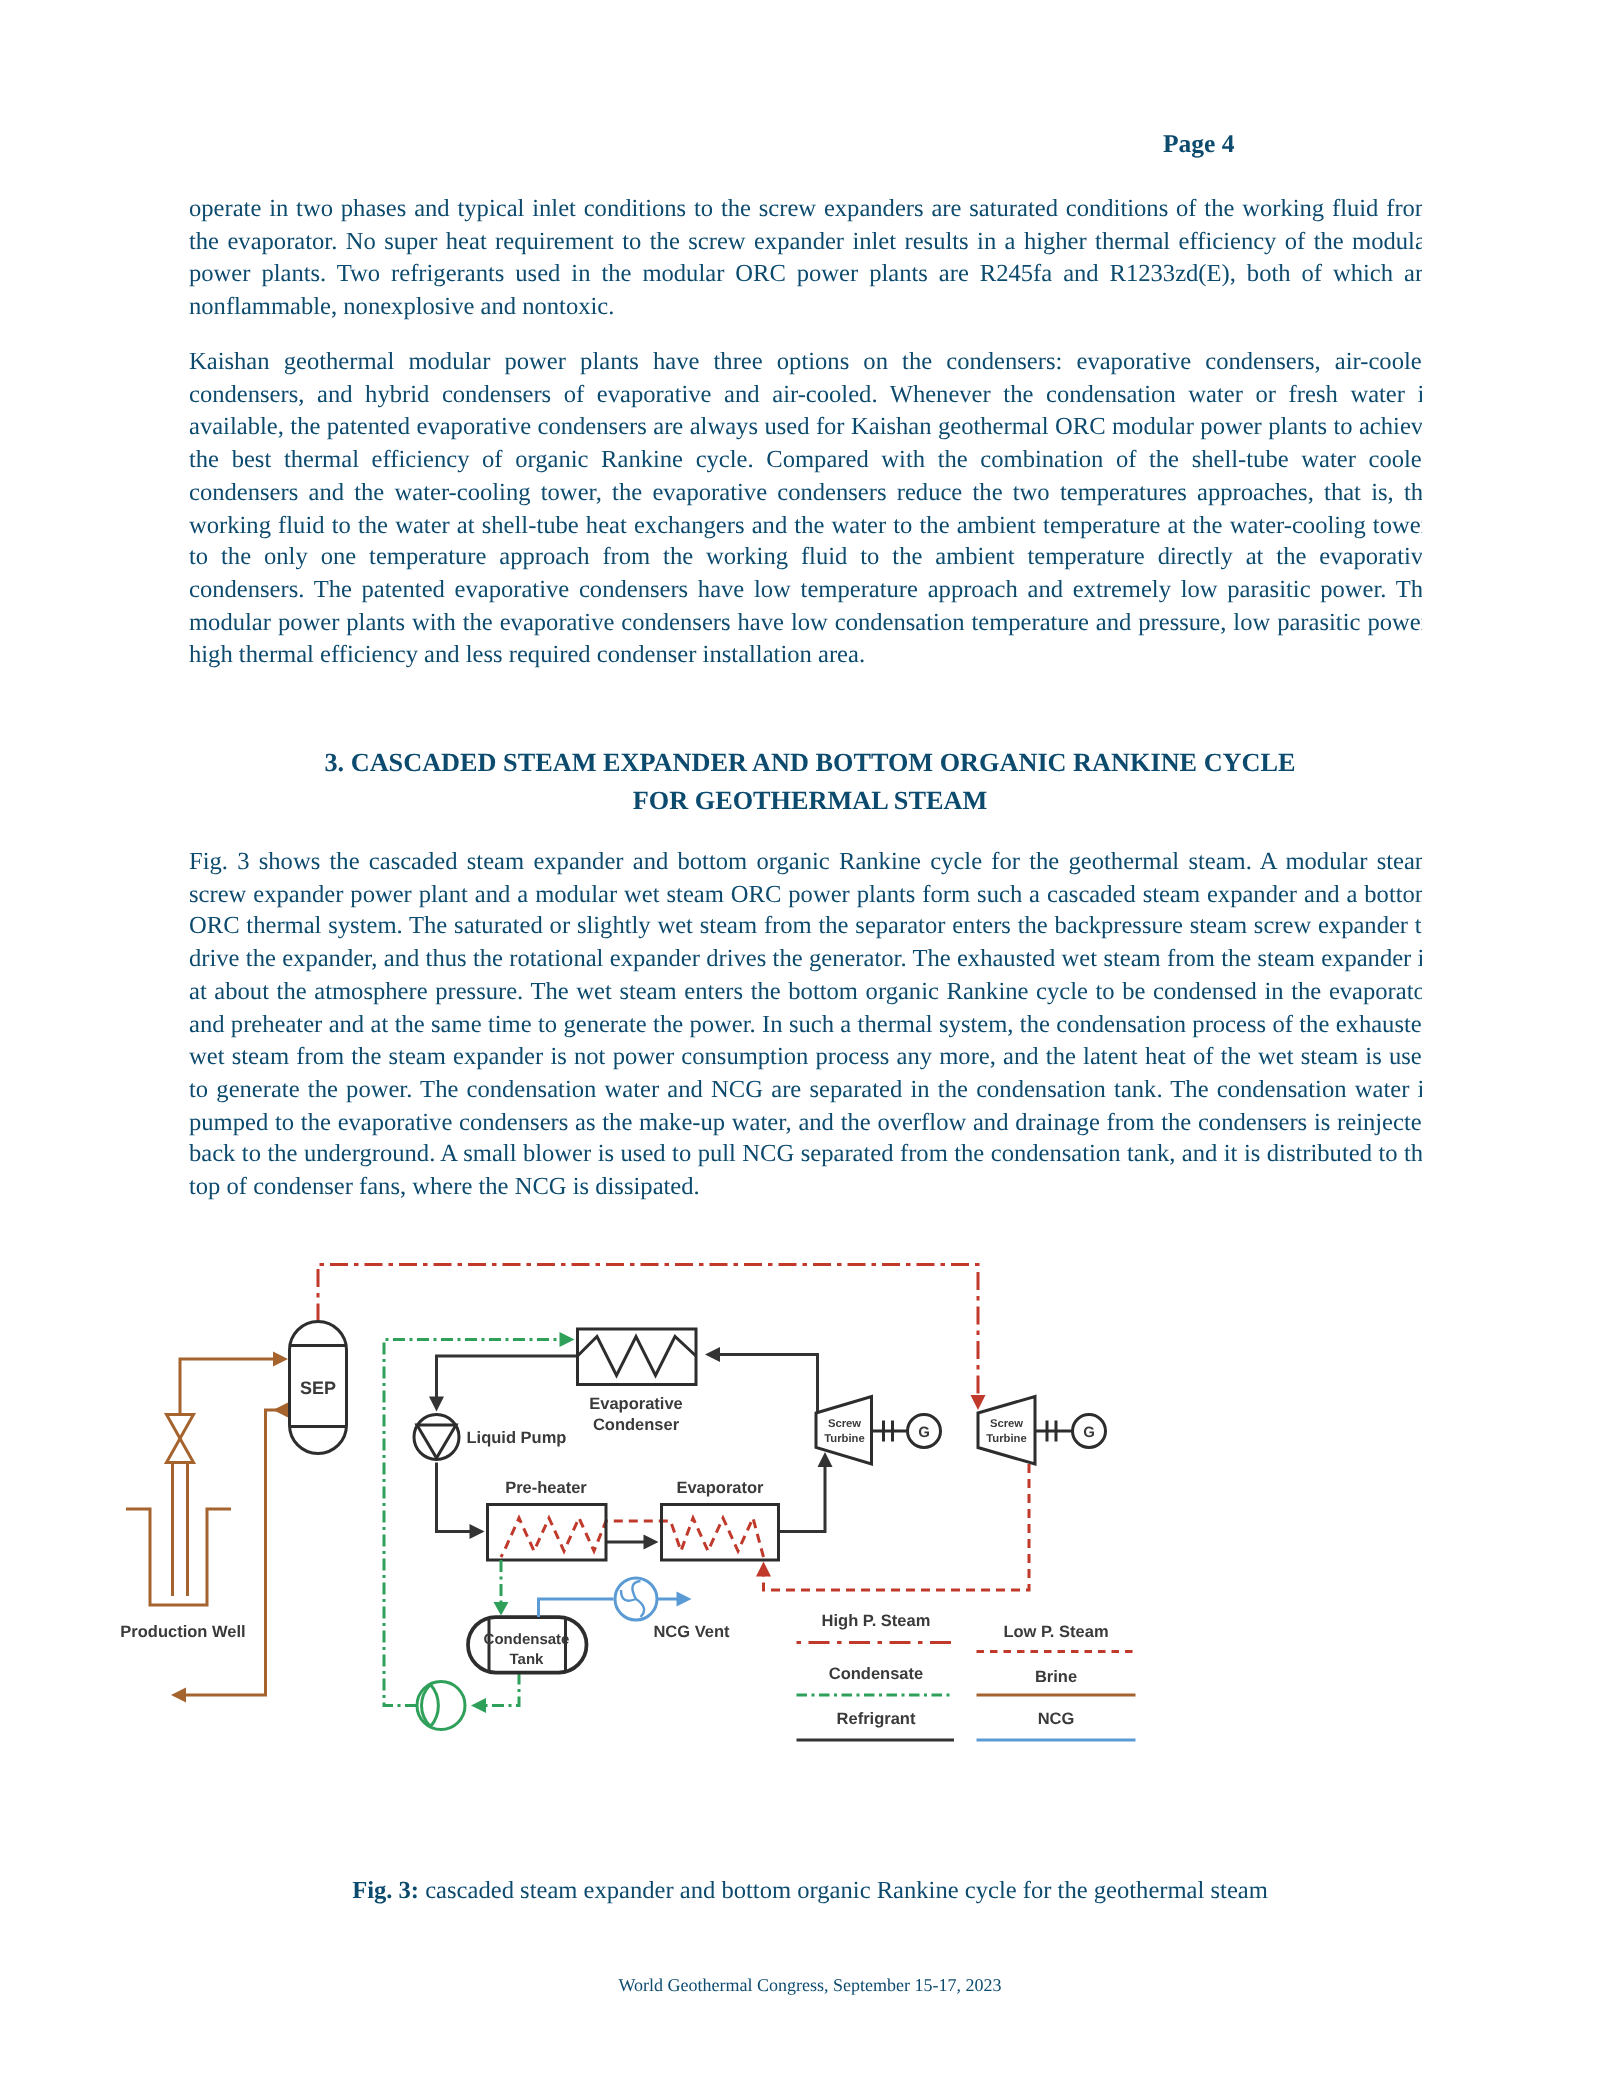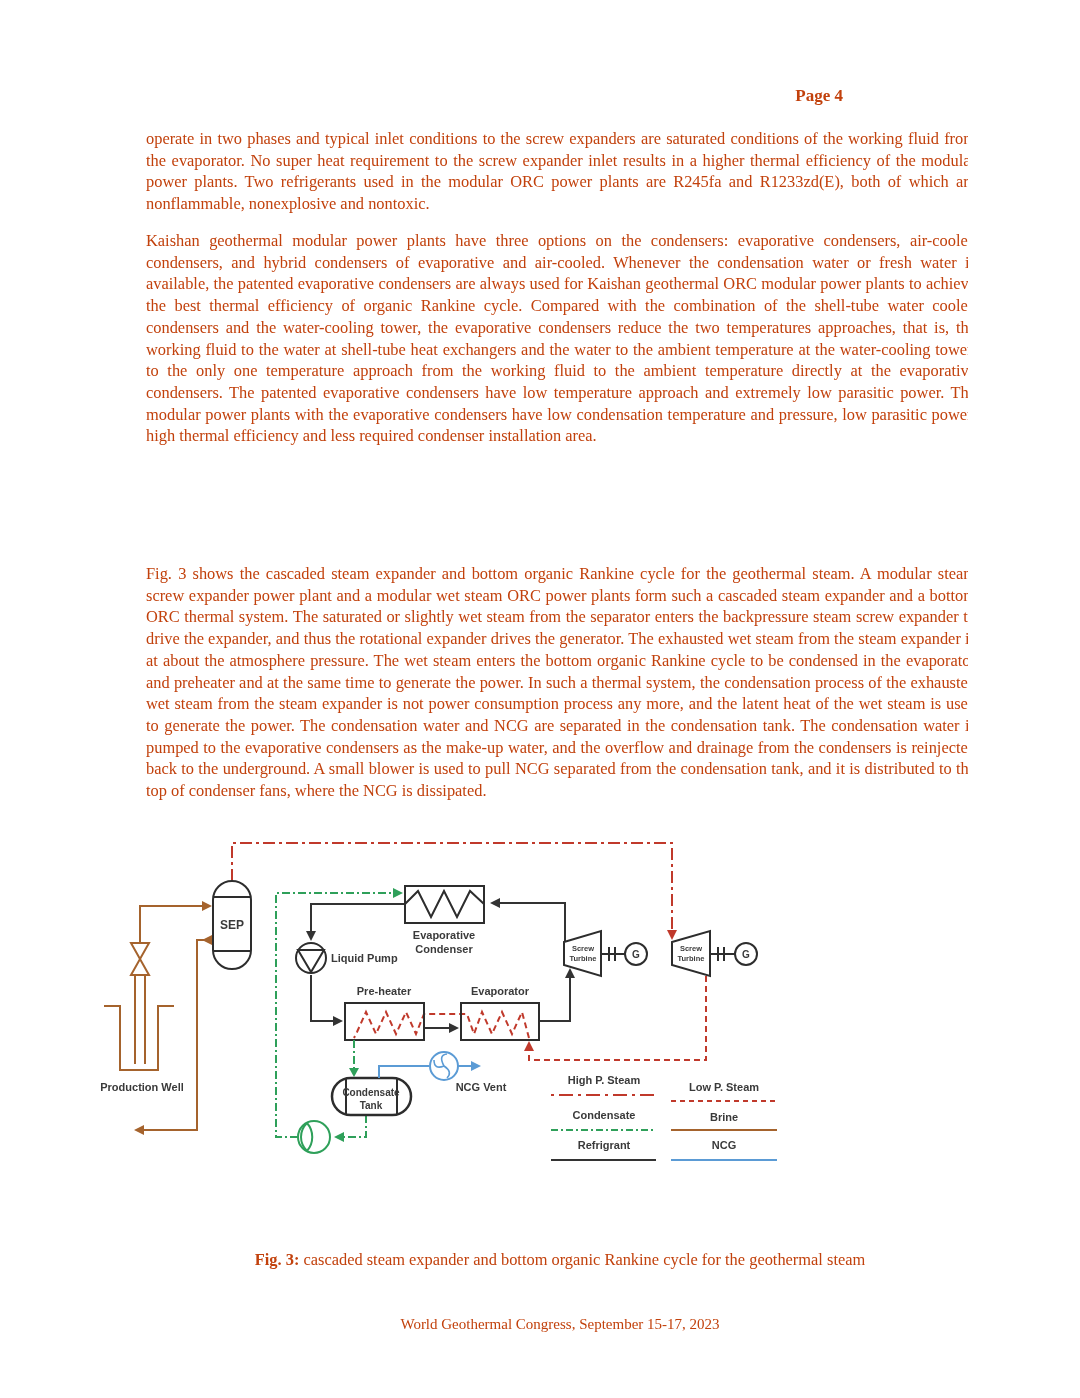--- a/index.html
+++ b/index.html
@@ -1,18 +1,18 @@
 <!DOCTYPE html>
 <html><head>
 <meta charset="utf-8">
 <style>
   html,body { margin:0; padding:0; background:#ffffff; }
   .page {
     position:relative; width:948px; height:1398px; background:#ffffff;
-    font-family:"Liberation Serif", serif; color:#c2410c; overflow:hidden;margin-left:20px;
+    font-family:"Liberation Serif", serif; color:#0c4a6e; overflow:hidden;
   }
   .page-number {
     position:absolute; top:86px; right:125px;
     font-weight:bold; font-size:17px;
   }
   .body-text {
     position:absolute; left:126px; width:830px; margin:0;
     font-size:16.4px; line-height:21.7px; text-align:justify;
   }
   .justify-last { text-align-last:justify; }
@@ -22,38 +22,40 @@
   }
   .figure-wrap {
     position:absolute; top:826px; left:50%; transform:translateX(-50%);
   }
   .caption {
     position:absolute; left:125px; width:830px; margin:0;
     text-align:center; font-size:16.4px;
   }
   .footer {
     position:absolute; left:125px; width:830px; text-align:center;
-    font-size:15px;
+    font-size:12px;
   }
   svg text {
     font-family:"Liberation Sans", sans-serif;
     font-weight:600; fill:#3a3a3a; stroke:none;
   }
 </style>
 </head>
 <body>
 
 <div class="page">
 
   <div class="page-number">Page 4</div>
 
   <p class="body-text" style="top:128px;">operate in two phases and typical inlet conditions to the screw expanders are saturated conditions of the working fluid from the evaporator. No super heat requirement to the screw expander inlet results in a higher thermal efficiency of the modular power plants. Two refrigerants used in the modular ORC power plants are R245fa and R1233zd(E), both of which are nonflammable, nonexplosive and nontoxic.</p>
 
   <p class="body-text" style="top:230px;">Kaishan geothermal modular power plants have three options on the condensers: evaporative condensers, air-cooled condensers, and hybrid condensers of evaporative and air-cooled. Whenever the condensation water or fresh water is available, the patented evaporative condensers are always used for Kaishan geothermal ORC modular power plants to achieve the best thermal efficiency of organic Rankine cycle. Compared with the combination of the shell-tube water cooled condensers and the water-cooling tower, the evaporative condensers reduce the two temperatures approaches, that is, the working fluid to the water at shell-tube heat exchangers and the water to the ambient temperature at the water-cooling tower, to the only one temperature approach from the working fluid to the ambient temperature directly at the evaporative condensers. The patented evaporative condensers have low temperature approach and extremely low parasitic power. The modular power plants with the evaporative condensers have low condensation temperature and pressure, low parasitic power, high thermal efficiency and less required condenser installation area.</p>
 
+  <h2 class="section-heading" style="top:496px;"><span>3. CASCADED STEAM EXPANDER AND BOTTOM ORGANIC RANKINE CYCLE</span><br>
+  <span>FOR GEOTHERMAL STEAM</span></h2>
 
   <p class="body-text" style="top:563px;">Fig. 3 shows the cascaded steam expander and bottom organic Rankine cycle for the geothermal steam. A modular steam screw expander power plant and a modular wet steam ORC power plants form such a cascaded steam expander and a bottom ORC thermal system. The saturated or slightly wet steam from the separator enters the backpressure steam screw expander to drive the expander, and thus the rotational expander drives the generator. The exhausted wet steam from the steam expander is at about the atmosphere pressure. The wet steam enters the bottom organic Rankine cycle to be condensed in the evaporator and preheater and at the same time to generate the power. In such a thermal system, the condensation process of the exhausted wet steam from the steam expander is not power consumption process any more, and the latent heat of the wet steam is used to generate the power. The condensation water and NCG are separated in the condensation tank. The condensation water is pumped to the evaporative condensers as the make-up water, and the overflow and drainage from the condensers is reinjected back to the underground. A small blower is used to pull NCG separated from the condensation tank, and it is distributed to the top of condenser fans, where the NCG is dissipated.</p>
 
   <div class="figure-wrap">
     <svg width="880" height="352" viewBox="150 828 880 352" xmlns="http://www.w3.org/2000/svg">
 
       <g fill="none" stroke-width="2" stroke="#a5632d">
         <path d="M200,1008 H216 V1072 H254 V1008 H270"></path>
         <path d="M231,1066 V977 M241,1066 V977"></path>
         <polygon points="227,945 245,945 236,961"></polygon>

